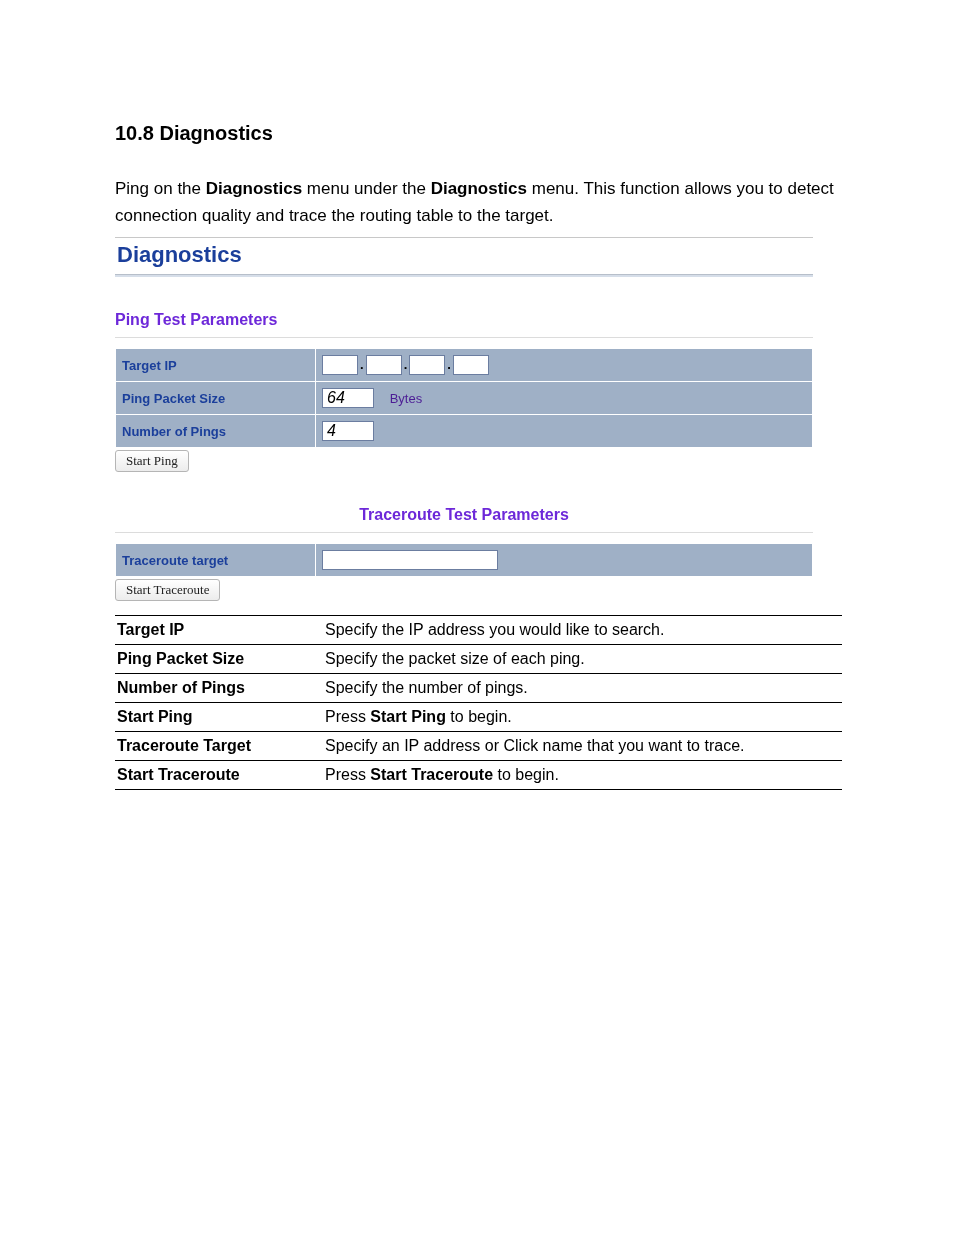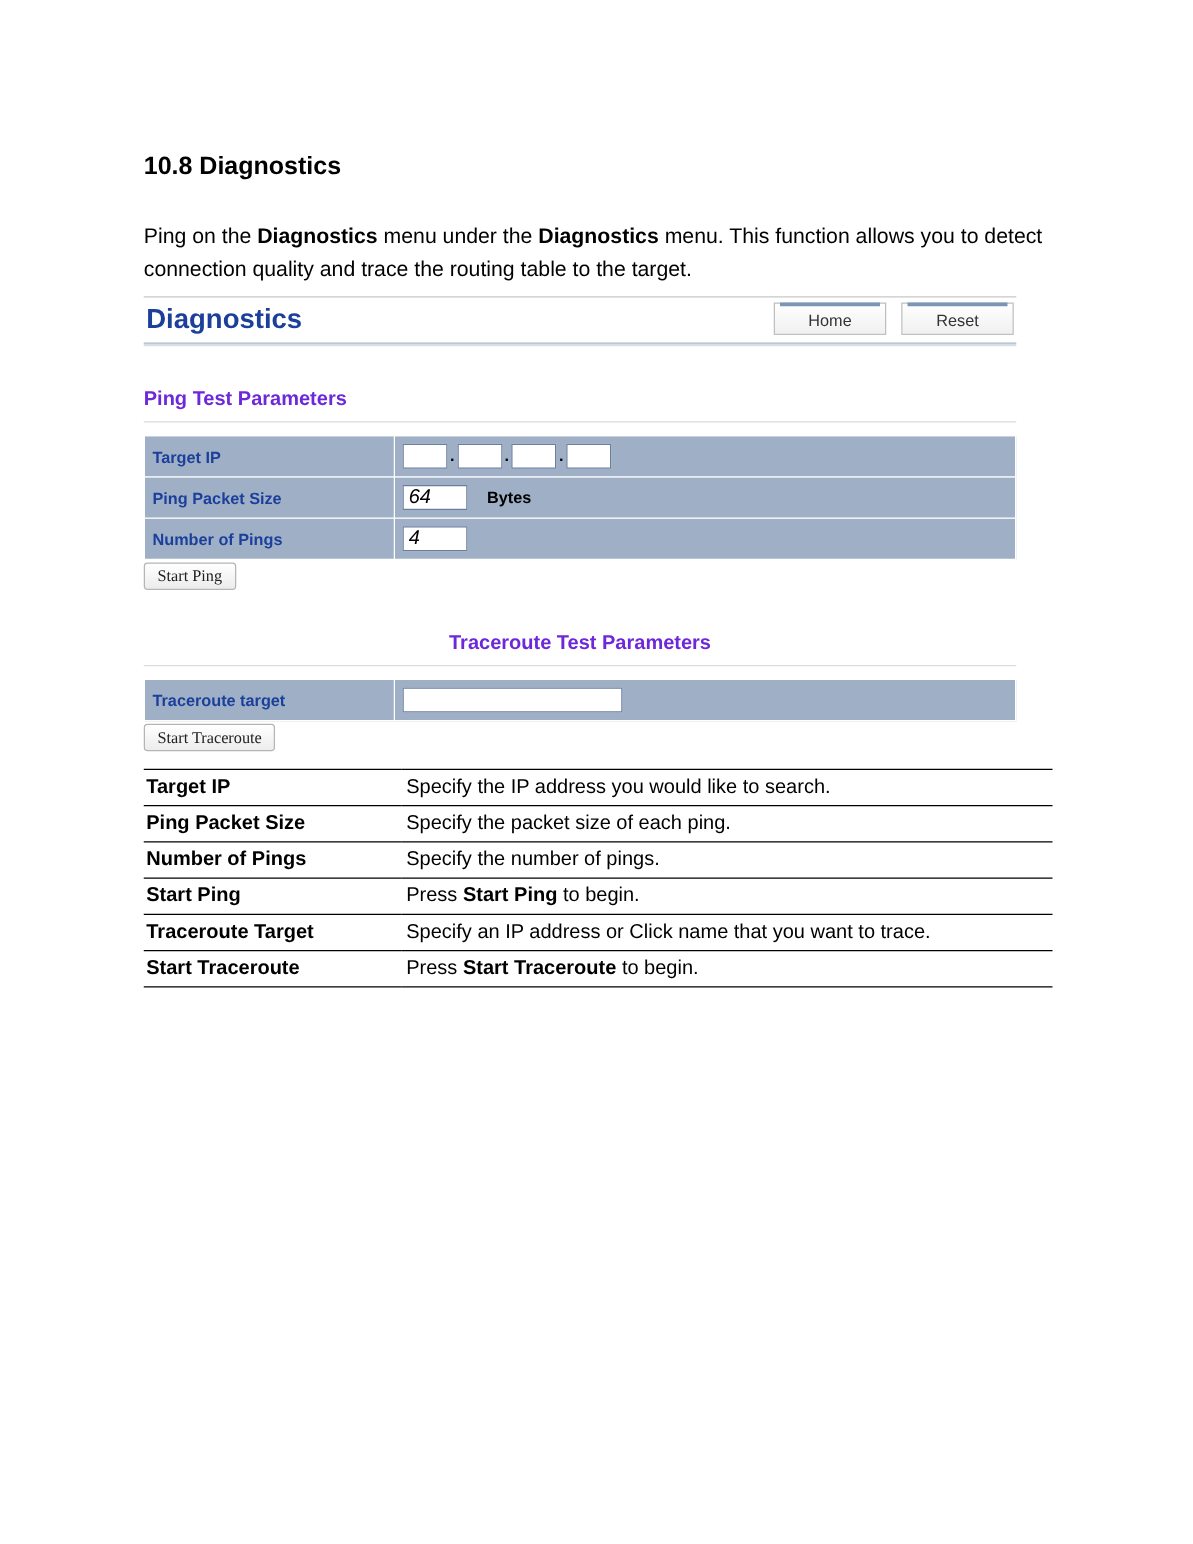--- a/index.html
+++ b/index.html
@@ -128,21 +128,21 @@
   .num-input {
     width: 52px;
     height: 20px;
     border: 1px solid #6b7da0;
     background: #fff;
     font-family: Tahoma, Arial, sans-serif;
     font-size: 16px;
     font-style: italic;
     padding: 0 4px;
   }
-  .unit { margin-left: 12px; font-weight: 700; color: #000000; }
+  .unit { margin-left: 12px; font-weight: 400; color: #4c1d95; }
   .text-input {
     width: 176px;
     height: 20px;
     border: 1px solid #6b7da0;
     background: #fff;
     font-family: Tahoma, Arial, sans-serif;
     font-size: 12px;
     padding: 0 4px;
   }
 
@@ -185,24 +185,20 @@
 <h2 class="heading">10.8 Diagnostics</h2>
 
 <p class="intro">
   <span>Ping on the </span><span class="bold">Diagnostics</span><span> menu under the </span><span class="bold">Diagnostics</span><span> menu. This function allows you to detect connection quality and trace the routing table to the target.</span>
 </p>
 
 <div class="app-panel">
 
   <div class="app-header">
     <div class="app-title">Diagnostics</div>
-    <div class="app-header-buttons">
-      <div class="hdr-btn">Home</div>
-      <div class="hdr-btn">Reset</div>
-    </div>
     <div class="hdr-divider"></div>
   </div>
 
   <div class="section-title">Ping Test Parameters</div>
   <hr class="param-hr">
 
   <table class="param-table">
     <colgroup>
         <col class="label-col">
         <col>

